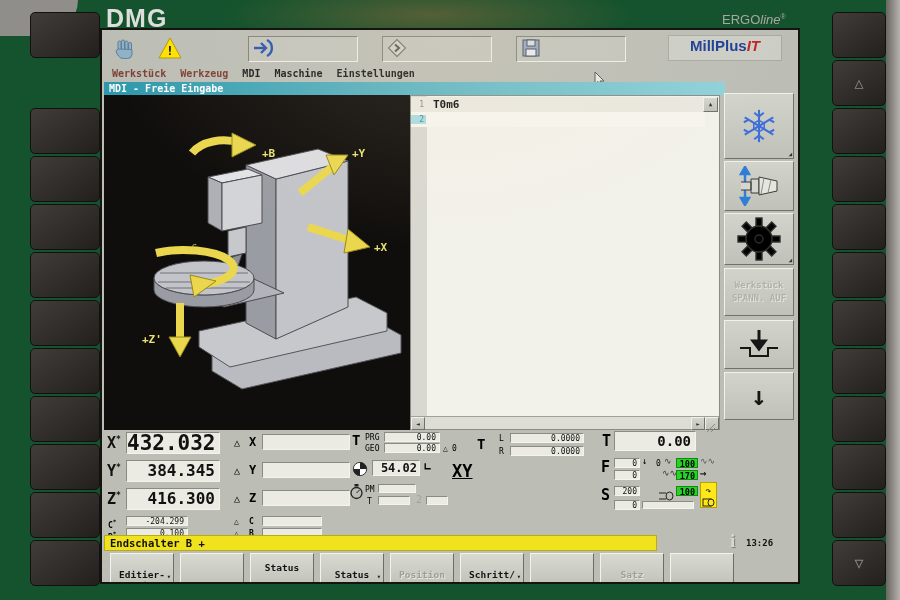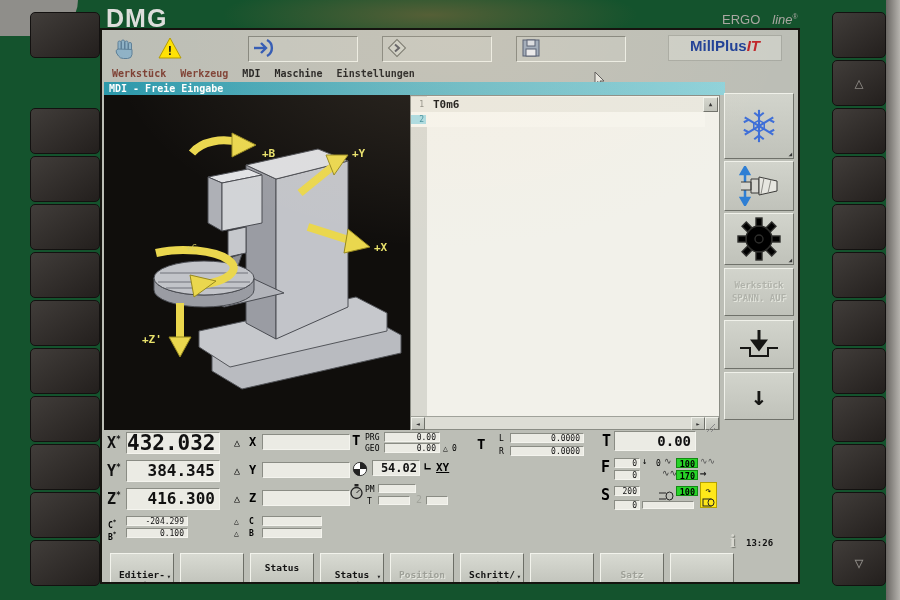--- a/index.html
+++ b/index.html
@@ -7,21 +7,21 @@
          font-family:"DejaVu Sans Mono",monospace;}
   .abs{position:absolute;}
   
   .corner-tl{left:0;top:0;width:78px;height:36px;background:#8f8e8a;border-bottom-right-radius:40px;}
   .edge-r{left:886px;top:0;width:14px;height:600px;background:linear-gradient(to right,#6a6763,#b6b3ae);}
   .glare{left:220px;top:-20px;width:420px;height:70px;border-radius:50%;
          background:radial-gradient(ellipse at center,rgba(165,110,66,.45),rgba(0,0,0,0) 70%);}
   .brand-dmg{left:106px;top:4px;font-family:"Liberation Sans",sans-serif;font-weight:bold;
              font-size:25px;color:#dddddb;letter-spacing:1px;}
   .brand-ergo{left:722px;top:12px;font-family:"Liberation Sans",sans-serif;font-size:13px;color:#aaa7a2;}
-  .brand-ergo i{margin-left:12px;}
+  .brand-ergo i{}
   .brand-ergo sup{font-size:7px;}
   .bezkey{background:linear-gradient(145deg,#413d3a,#231f1d);border:1px solid #131110;border-radius:5px;
           color:#8c8984;display:flex;align-items:center;justify-content:center;}
   
   .screen{left:100px;top:28px;width:700px;height:556px;background:#bcbeb6;border:2px solid #15140f;
           box-sizing:border-box;overflow:hidden;}
   .screen::after{content:"";position:absolute;left:0;top:0;width:100%;height:40%;pointer-events:none;
           background:radial-gradient(ellipse at 50% 0%,rgba(255,225,190,.14),rgba(0,0,0,0) 70%);}
   .sunken{border:1px solid;border-color:#82847c #eceee6 #eceee6 #82847c;background:#c3c5bd;}
   .raised{border:1px solid;border-color:#f0f1ea #6f716a #6f716a #f0f1ea;background:linear-gradient(#d4d6ce,#c1c3bb);}
@@ -299,21 +299,21 @@
     <div class="abs mini" style="left:350px;top:414px;">0</div>
 
     <div class="abs" style="left:250px;top:431px;">
       <svg width="16" height="16" viewBox="0 0 18 18">
           <circle cx="9" cy="9" r="7.5" fill="#fff" stroke="#222"></circle>
         <path d="M9 9 L9 1.5 A7.5 7.5 0 0 1 16.5 9 Z M9 9 L9 16.5 A7.5 7.5 0 0 1 1.5 9 Z" fill="#222"></path>
         </svg>
     </div>
     <div class="abs field" style="left:270px;top:430px;width:48px;height:16px;font-size:12px;font-weight:bold;padding-right:2px;">54.02</div>
     <div class="abs" style="left:322px;top:430px;font-size:12px;font-weight:bold;">∟</div>
-    <div class="abs" style="left:334px;top:431px;font-size:11px;font-weight:bold;text-decoration:underline;">XY</div>
+    <div class="abs" style="left:350px;top:431px;font-size:17px;font-weight:bold;text-decoration:underline;">XY</div>
 
     <div class="abs" style="left:248px;top:454px;">
       <svg width="13" height="16" viewBox="0 0 13 16">
           <rect x="4.5" y="0" width="4" height="2.5" fill="#222"></rect>
         <circle cx="6.5" cy="9" r="5.5" fill="none" stroke="#222" stroke-width="1.3"></circle>
         <line x1="6.5" y1="9" x2="9.5" y2="6" stroke="#222"></line>
         </svg>
     </div>
     <div class="abs mini" style="left:263px;top:455px;">PM</div>
     <div class="abs field mini" style="left:276px;top:454px;width:38px;height:9px;"></div>
@@ -353,20 +353,21 @@
     <div class="abs" style="left:598px;top:452px;width:17px;height:26px;background:#ffe81a;border:1px solid #b5a200;box-sizing:border-box;text-align:center;line-height:11px;">
       <span style="font-size:10px;color:#222;">↷</span>
       <svg width="13" height="9" viewBox="0 0 13 9">
           <rect x="1" y="1" width="8" height="7" fill="none" stroke="#222"></rect>
           <ellipse cx="9" cy="4.5" rx="3" ry="3.5" fill="#ffe81a" stroke="#222"></ellipse>
         </svg>
     </div>
     <div class="abs field mini" style="left:512px;top:470px;width:26px;height:10px;padding-right:2px;">0</div>
     <div class="abs field" style="left:540px;top:471px;width:52px;height:8px;"></div>
 
+    <div class="abs" style="left:2px;top:505px;width:553px;height:16px;background:#f0e31e;border:1px solid #b8ac10;box-sizing:border-box;font-size:10.5px;font-weight:bold;color:#111;line-height:14px;padding-left:5px;">Endschalter B +</div>
     <div class="abs" style="left:628px;top:500px;font-family:'Liberation Serif',serif;font-size:19px;font-weight:bold;color:#d8d8d0;text-shadow:1px 1px 1px #7a7c74;">i</div>
     <div class="abs" style="left:644px;top:508px;font-size:9px;font-weight:bold;color:#111;">13:26</div>
 
     <div class="abs" style="left:0;top:523px;width:700px;height:30px;">
       <div class="softkey" style="left:8px;"><span>Editier-
 Funktionen</span><span class="skmark">▾</span></div>
       <div class="softkey" style="left:78px;"><span></span></div>
       <div class="softkey" style="left:148px;padding-top:9px;"><span>Status</span></div>
       <div class="softkey" style="left:218px;"><span>Status
 Anzeige</span><span class="skmark">▾</span></div>

